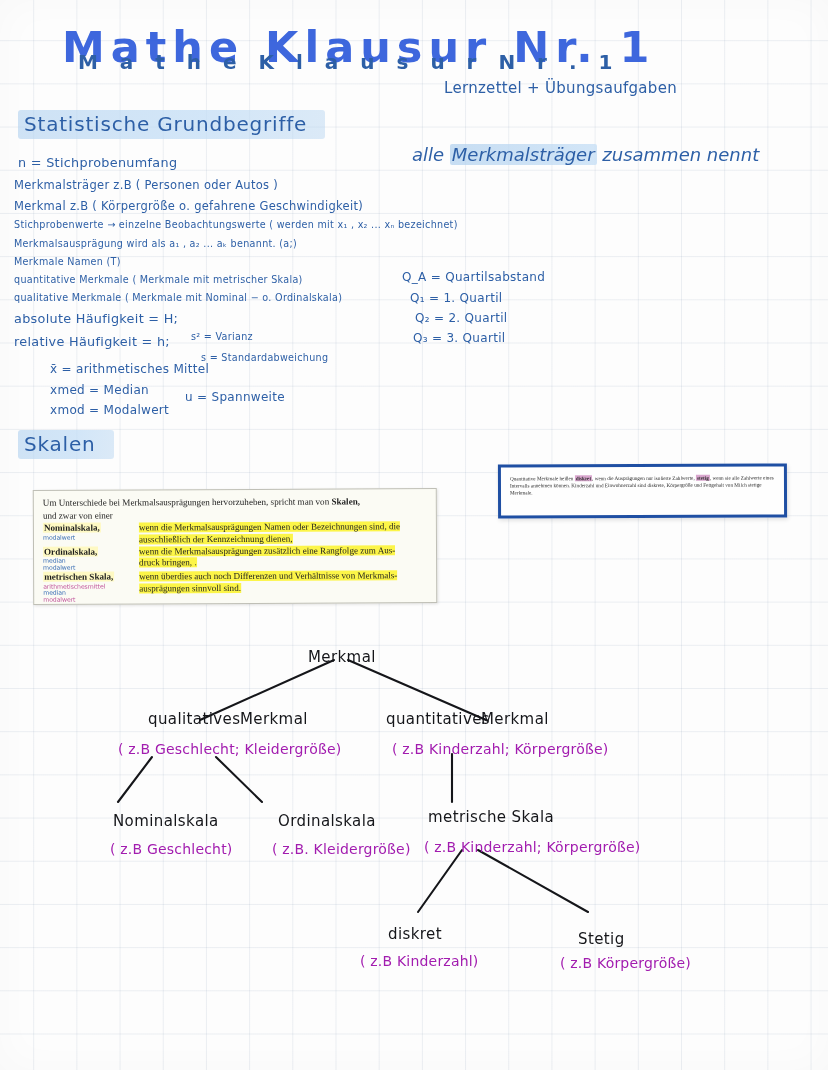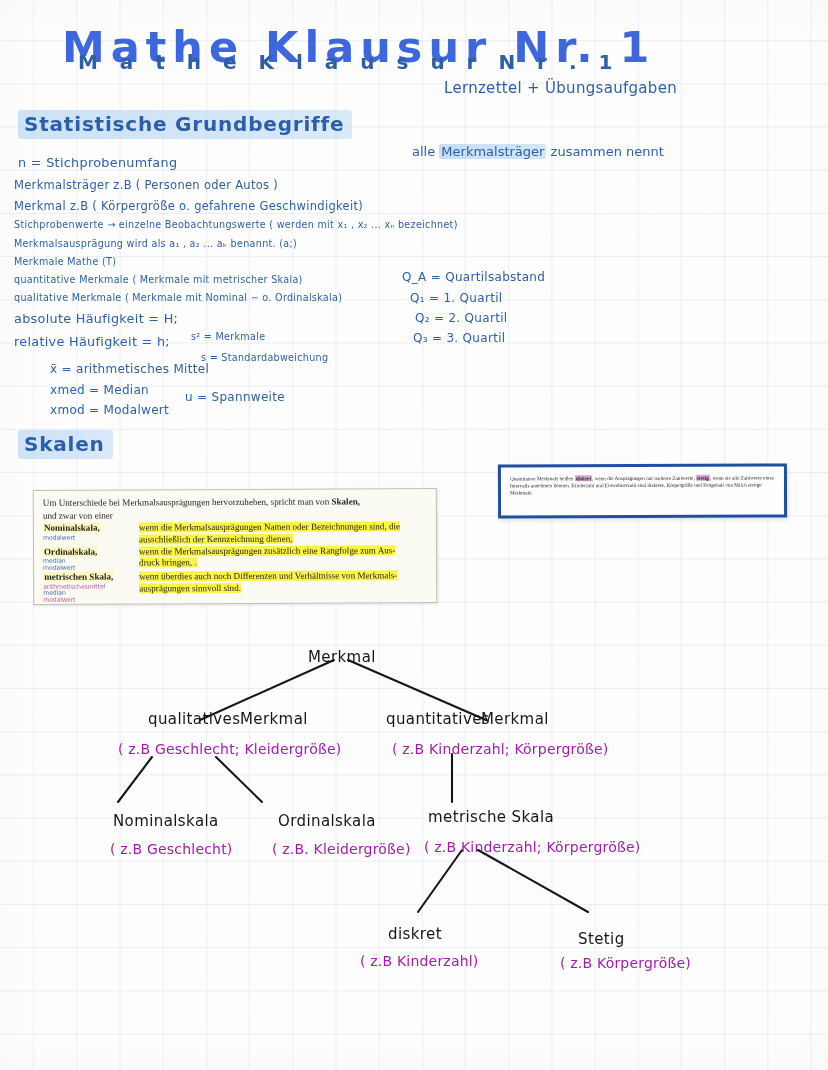--- a/index.html
+++ b/index.html
@@ -42,37 +42,37 @@
   }
   #main-title{
     left:78px;top:50px;font-size:20px;letter-spacing:7.5px;
     color:#2d5fa6;font-weight:600;
   }
   #subtitle{left:444px;top:79px;font-size:15px;color:#2d5fa6;}
 
   
   .hl-head{
     display:inline-block;position:absolute;
-    font-size:20px;color:#2d5fa6;font-weight:700;letter-spacing:.8px;
-    padding:2px 8px 3px 6px;
+    font-size:20px;color:#2d5fa6;font-weight:400;letter-spacing:.8px;
+    padding:2px 18px 3px 6px;
     background:linear-gradient(100deg,rgba(178,210,240,.62),rgba(196,222,246,.75) 60%,rgba(178,210,240,.45));
     border-radius:3px;
   }
   #head-stat{left:18px;top:110px;}
   #head-skalen{left:18px;top:430px;}
 
   
   .note{font-size:11.5px;color:#2d5fa6;}
   .note.l{font-size:12.8px;}
   .note.s{font-size:9.6px;}
   .note.xs{font-size:12px;margin-left:30px;}
 
   
   #callout{position:absolute;left:412px;top:144px;width:310px;}
-  #callout div{font-size:13px;color:#2d5fa6;margin-bottom:10px;white-space:nowrap;}
+  #callout div{font-size:18px;color:#2d5fa6;margin-bottom:10px;white-space:nowrap;font-style:italic;}
   .hlword{
     background:linear-gradient(100deg,rgba(176,208,238,.7),rgba(200,224,246,.8));
     border-radius:2px;padding:0 2px;
   }
 
   
   #excerpt{
     position:absolute;left:33px;top:489px;width:404px;height:115px;
     background:#fbfbf4;
     border:1px solid #bfbfb6;
@@ -126,31 +126,31 @@
 <div class="hw" id="main-title">M a t h e   K l a u s u r   N r . 1</div>
 <div class="hw" id="subtitle">Lernzettel + Übungsaufgaben</div>
 
 <div class="hl-head" id="head-stat">Statistische Grundbegriffe</div>
 
 <div class="hw note l" style="left:18px;top:155px;">n = Stichprobenumfang</div>
 <div class="hw note" style="left:14px;top:178px;">Merkmalsträger z.B ( Personen oder Autos )</div>
 <div class="hw note" style="left:14px;top:199px;">Merkmal  z.B ( Körpergröße o. gefahrene Geschwindigkeit)</div>
 <div class="hw note s" style="left:14px;top:219px;">Stichprobenwerte  →  einzelne Beobachtungswerte ( werden mit x₁ , x₂ ... xₙ bezeichnet)</div>
 <div class="hw note s" style="left:14px;top:238px;">Merkmalsausprägung  wird  als  a₁ , a₂ ... aₖ  benannt. (a;)</div>
-<div class="hw note s" style="left:14px;top:256px;">Merkmale Mathe (T)</div>
+<div class="hw note s" style="left:14px;top:256px;">Merkmale Namen (T)</div>
 <div class="hw note s" style="left:14px;top:274px;">quantitative Merkmale ( Merkmale mit metrischer Skala)</div>
 <div class="hw note s" style="left:14px;top:292px;">qualitative Merkmale ( Merkmale  mit Nominal −  o. Ordinalskala)</div>
 <div class="hw note l" style="left:14px;top:311px;">absolute  Häufigkeit = H;</div>
 <div class="hw note l" style="left:14px;top:334px;">relative  Häufigkeit = h;</div>
 
 <div class="hw note xs" style="left:20px;top:362px;">x̄ = arithmetisches Mittel</div>
 <div class="hw note xs" style="left:20px;top:383px;">xmed = Median</div>
 <div class="hw note xs" style="left:20px;top:403px;">xmod = Modalwert</div>
 
-<div class="hw note s" style="left:191px;top:331px;">s² = Merkmale</div>
+<div class="hw note s" style="left:191px;top:331px;">s² = Varianz</div>
 <div class="hw note s" style="left:201px;top:352px;text-align:center;">s = Standardabweichung</div>
 <div class="hw note xs" style="left:155px;top:390px;">u = Spannweite</div>
 
 <div class="hw note xs" style="left:372px;top:270px;">Q_A = Quartilsabstand</div>
 <div class="hw note xs" style="left:380px;top:291px;">Q₁ = 1. Quartil</div>
 <div class="hw note xs" style="left:385px;top:311px;">Q₂ = 2. Quartil</div>
 <div class="hw note xs" style="left:383px;top:331px;">Q₃ = 3. Quartil</div>
 
 <div id="callout">
   <div>

